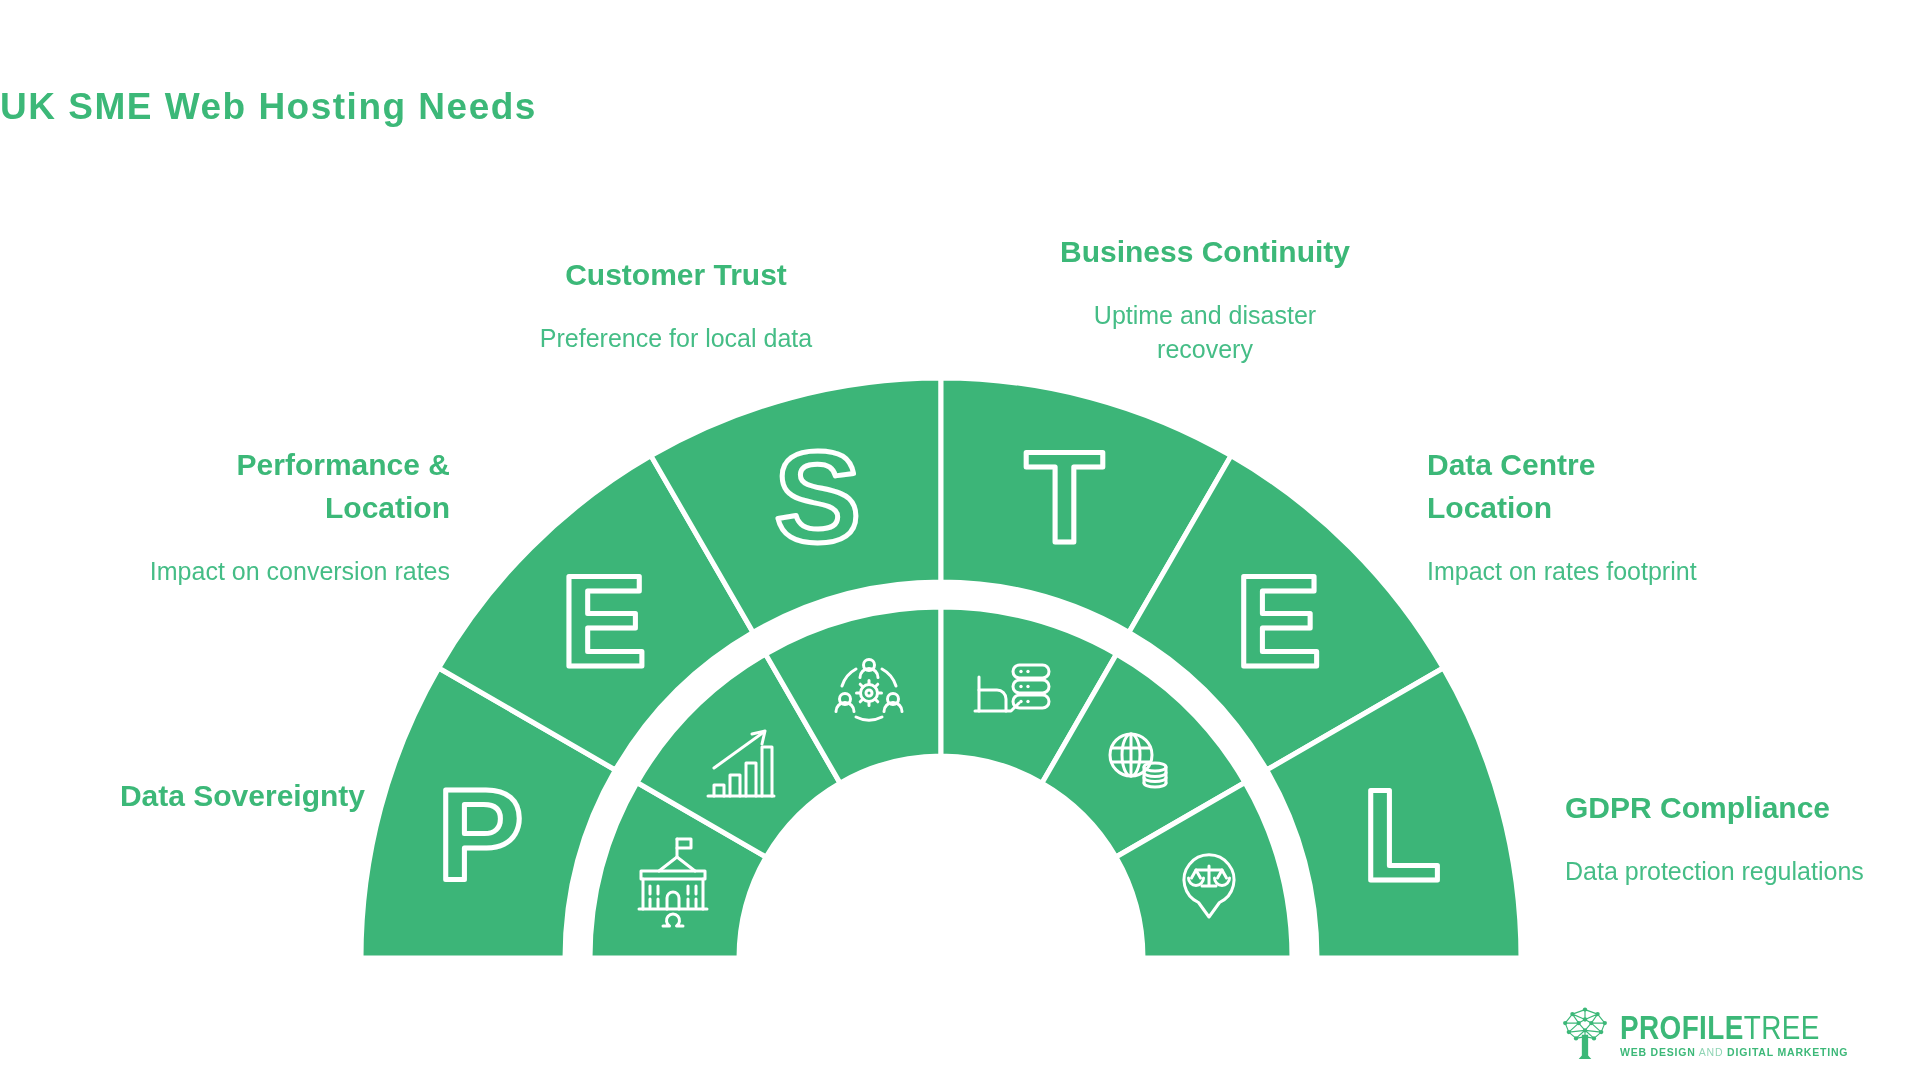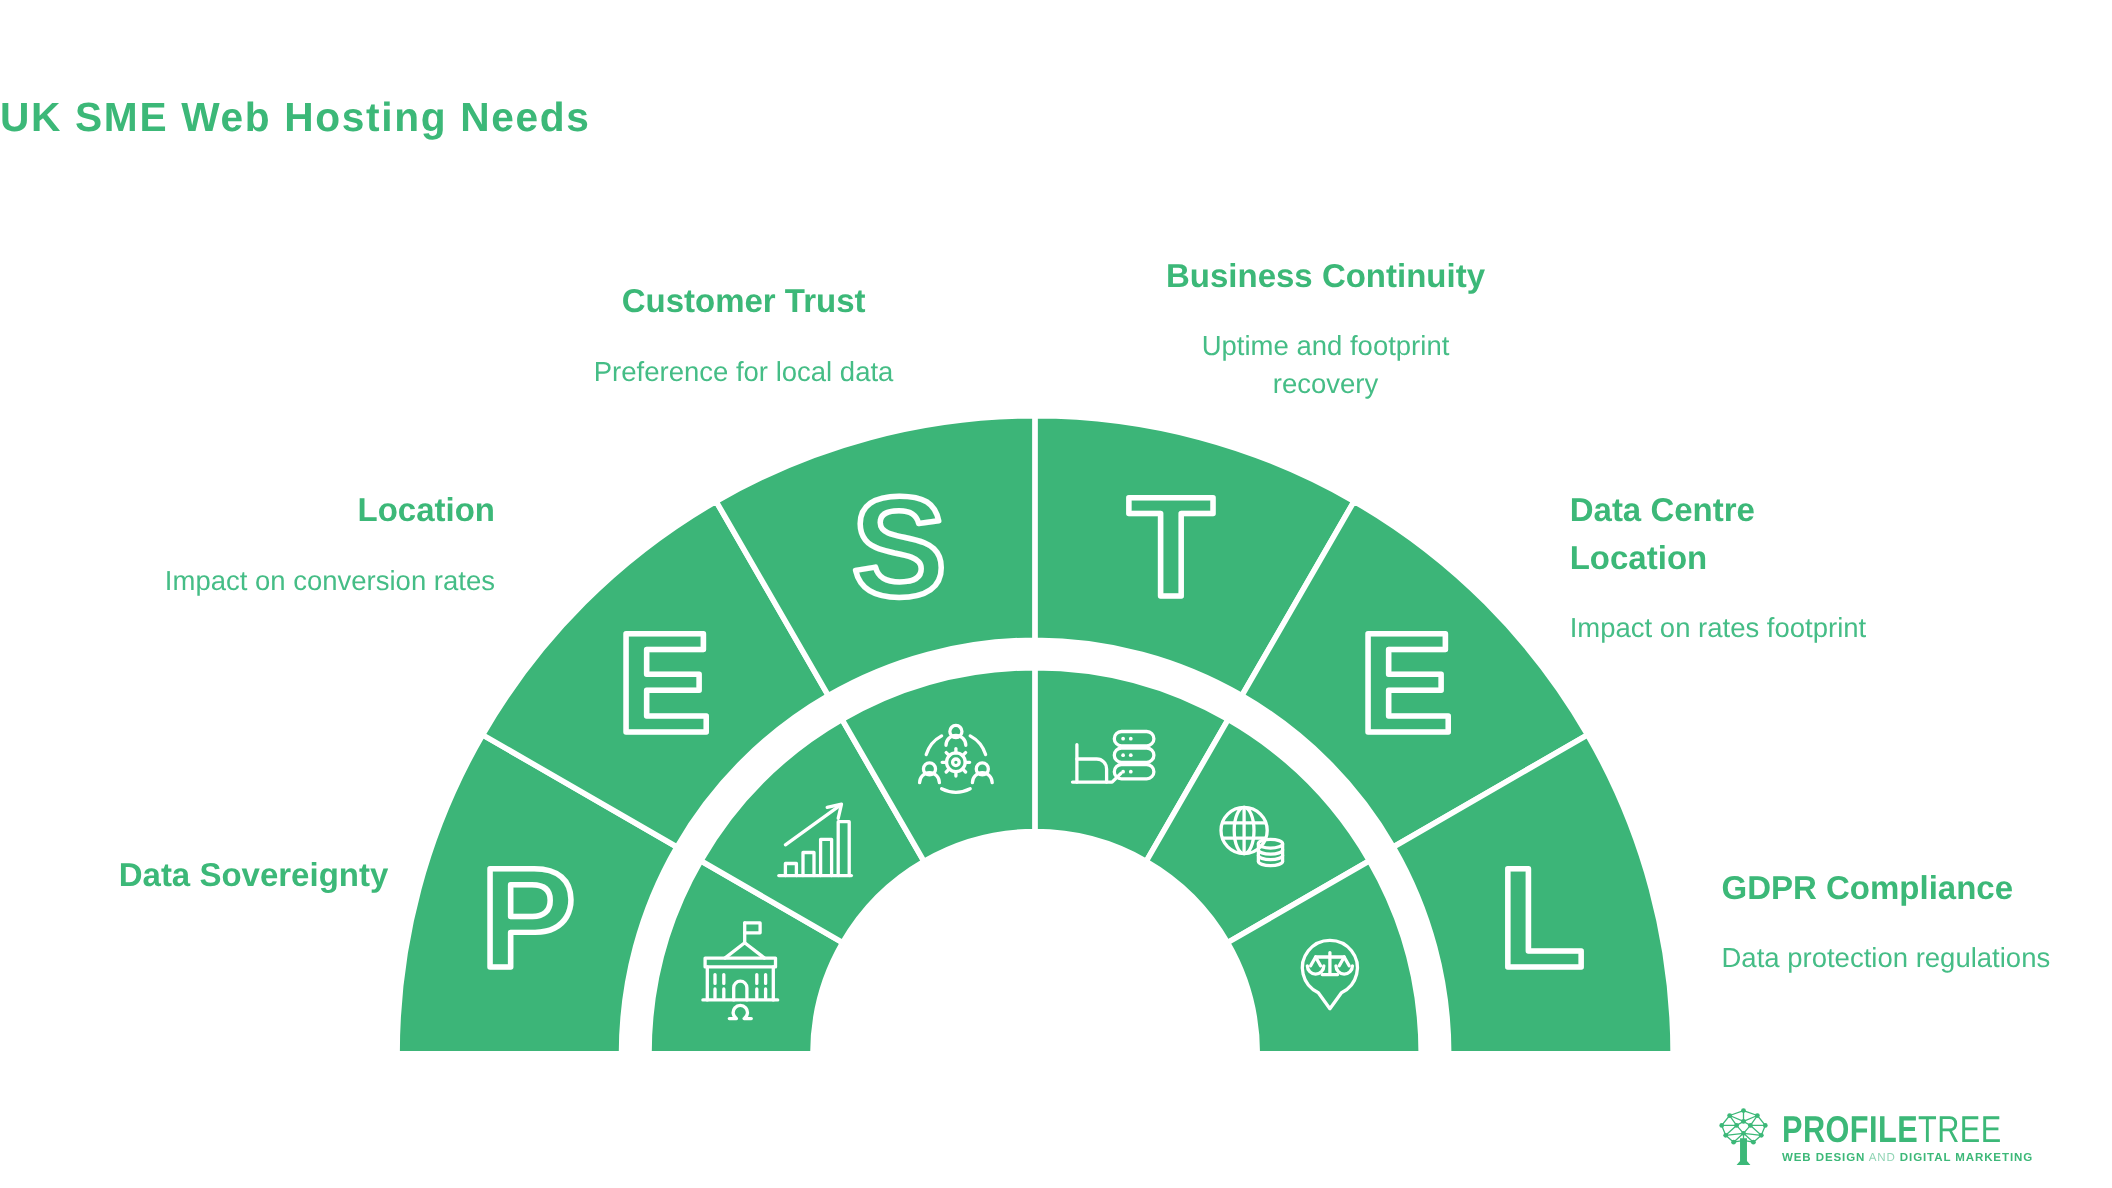--- a/index.html
+++ b/index.html
@@ -24,21 +24,21 @@
   .label{position:absolute;}
   .label .heading{font-size:30px;font-weight:700;line-height:43px;color:#3cb878;}
   .label .sub{font-size:25px;line-height:34px;color:#45bd86;margin-top:25px;}
   .align-center{text-align:center;}
   .align-right{text-align:right;}
   .align-left{text-align:left;}
   #label-customer-trust{left:456px;top:253px;width:440px;}
   #label-business-continuity{left:985px;top:230px;width:440px;}
   #label-performance-latency{left:0;top:443px;width:450px;}
   #label-data-centre-location{left:1427px;top:443px;width:460px;}
-  #label-data-sovereignty{left:4px;top:774px;width:316px;padding-left:33px;}
+  #label-data-sovereignty{left:16px;top:774px;width:316px;padding-left:33px;}
   #label-gdpr-compliance{left:1565px;top:786px;width:360px;}
   .logo{position:absolute;left:1558px;top:1004px;display:flex;align-items:center;gap:8px;}
   .logo-text{display:flex;flex-direction:column;}
   .brand{font-size:34px;line-height:36px;color:#3cb878;letter-spacing:.5px;
          transform:scaleX(.82);transform-origin:left center;white-space:nowrap;}
   .brand-bold{font-weight:700;}
   .brand-light{font-weight:400;}
   .tagline{font-size:10.5px;letter-spacing:.8px;margin-top:1px;color:#3cb878;white-space:nowrap;}
   .tg-bold{font-weight:700;}
   .tg-light{font-weight:400;color:#8fd4b4;}
@@ -157,27 +157,28 @@
   <div class="sub">
       <div>Preference for local data</div>
     </div>
 </div>
 
 <div class="label align-center" id="label-business-continuity">
   <div class="heading">
       <div>Business Continuity</div>
     </div>
   <div class="sub">
-      <div>Uptime and footprint</div>
+      <div>Uptime and disaster</div>
       <div>recovery</div>
     </div>
 </div>
 
 <div class="label align-right" id="label-performance-latency">
   <div class="heading">
+      <div>Performance &amp;</div>
       <div>Location</div>
     </div>
   <div class="sub">
       <div>Impact on conversion rates</div>
     </div>
 </div>
 
 <div class="label align-left" id="label-data-centre-location">
   <div class="heading">
       <div>Data Centre</div>

